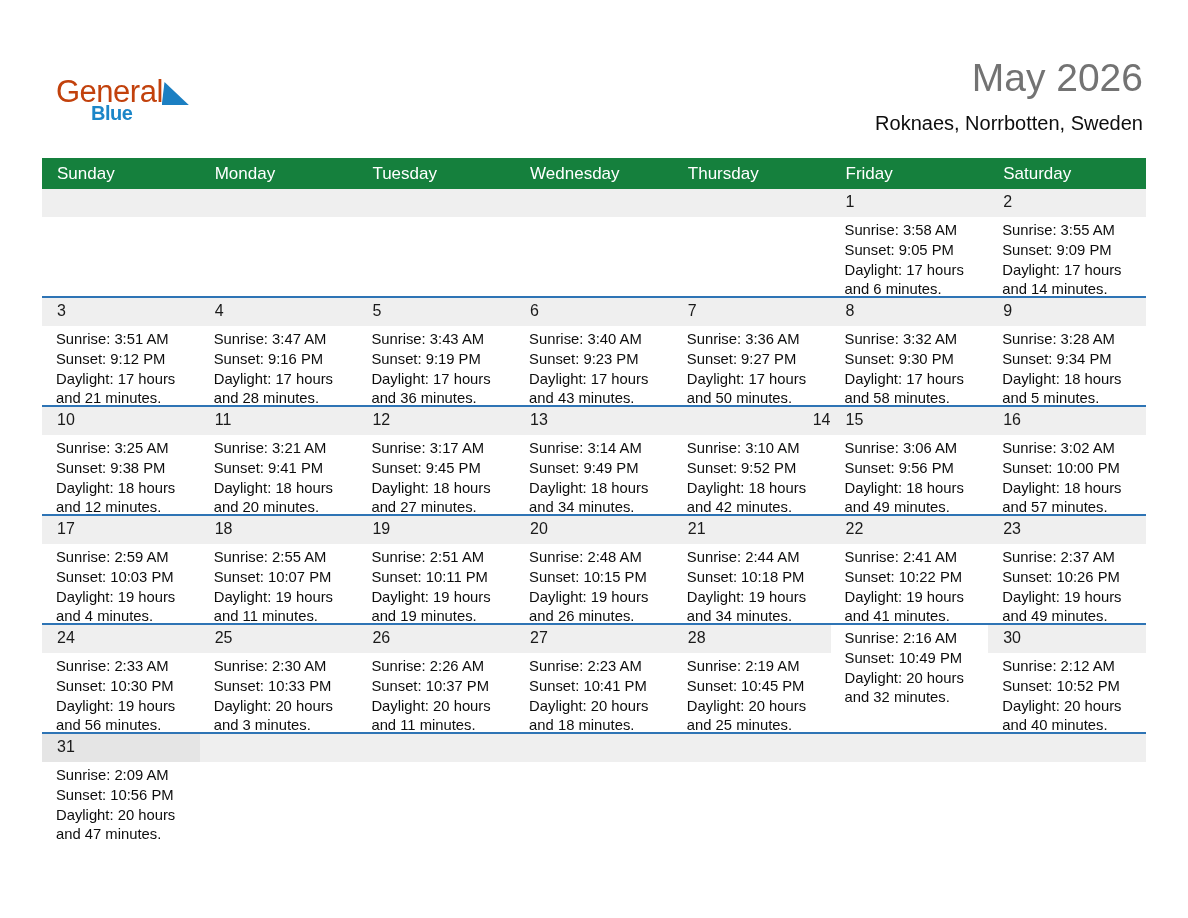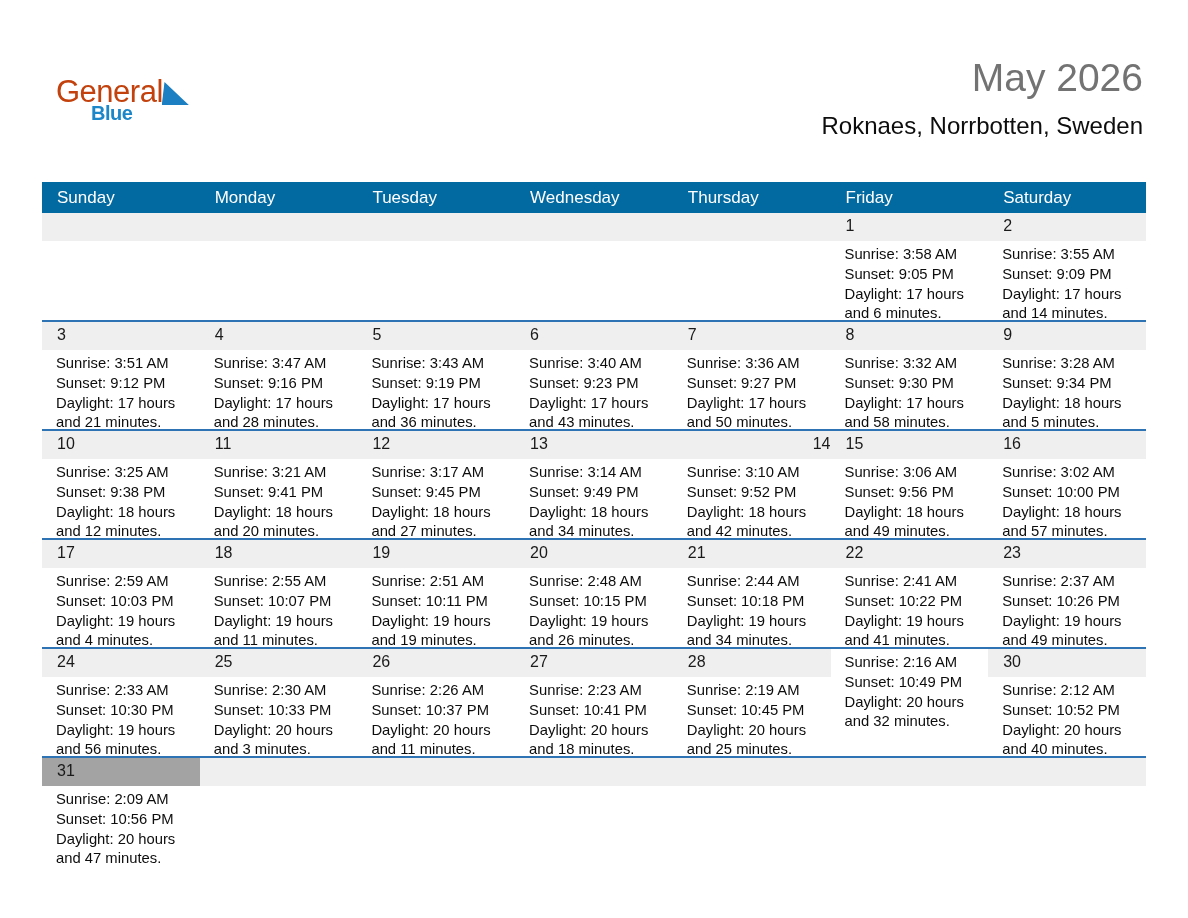--- a/index.html
+++ b/index.html
@@ -18,21 +18,21 @@
   .logo-word1 { font-size:31px; color:#3d3d3d; letter-spacing:-0.5px; }
   .logo-triangle {
     display:inline-block; width:27px; height:23px;
     clip-path:polygon(10% 0, 100% 100%, 0 100%);
     margin-left:-1px; margin-bottom:2px;
   }
   .logo-word2 { font-size:20px; margin-top:-4px; margin-left:35px; letter-spacing:-0.5px;font-weight:bold; }
   
   .title-block { position:absolute; right:45px; top:56px; text-align:right; }
   .page-title { font-size:39px; color:#737373; }
-  .page-subtitle { font-size:24px; color:#0d0d0d; margin-top:12px; }
+  .page-subtitle { font-size:20px; color:#0d0d0d; margin-top:12px; }
   
   .calendar { position:absolute; left:42px; top:158px; width:1104px; }
   .weekday-row { display:flex; height:31px; align-items:center; }
   .weekday-cell {
     flex:0 0 157.714px; width:157.714px;
     color:#ffffff; font-size:17px; padding-left:15px;
   }
   .week-row { display:flex; height:109px; }
   .week-row.bordered { border-bottom:2px solid #2E74B5; }
   .week-row:last-child { height:auto; min-height:112px; }
@@ -55,21 +55,21 @@
     </div>
     <div class="logo-word2" style="color: rgb(27, 134, 200);">Blue</div>
   </div>
 
   <div class="title-block">
     <div class="page-title">May 2026</div>
     <div class="page-subtitle">Roknaes, Norrbotten, Sweden</div>
   </div>
 
   <div class="calendar">
-    <div class="weekday-row" style="background: #0369a1; margin-top: 24px;">
+    <div class="weekday-row" style="background: #15803d;">
         <div class="weekday-cell">Sunday</div>
         <div class="weekday-cell">Monday</div>
         <div class="weekday-cell">Tuesday</div>
         <div class="weekday-cell">Wednesday</div>
         <div class="weekday-cell">Thursday</div>
         <div class="weekday-cell">Friday</div>
         <div class="weekday-cell">Saturday</div>
       </div>
     <div>
         <div class="week-row bordered" style="border-bottom-color: rgb(46, 116, 181);">
@@ -361,21 +361,21 @@
             <div class="cell-body">
               <div>Sunrise: 2:12 AM</div>
               <div>Sunset: 10:52 PM</div>
               <div>Daylight: 20 hours</div>
               <div>and 40 minutes.</div>
             </div>
           </div>
         </div>
         <div class="week-row">
           <div class="day-cell">
-            <div class="day-num" style="background: #a3a3a3;">31</div>
+            <div class="day-num" style="background: #e5e5e5;">31</div>
             <div class="cell-body">
               <div>Sunrise: 2:09 AM</div>
               <div>Sunset: 10:56 PM</div>
               <div>Daylight: 20 hours</div>
               <div>and 47 minutes.</div>
             </div>
           </div>
           <div class="day-cell">
             <div class="day-num" style="background: rgb(239, 239, 239);"></div>
           </div>

